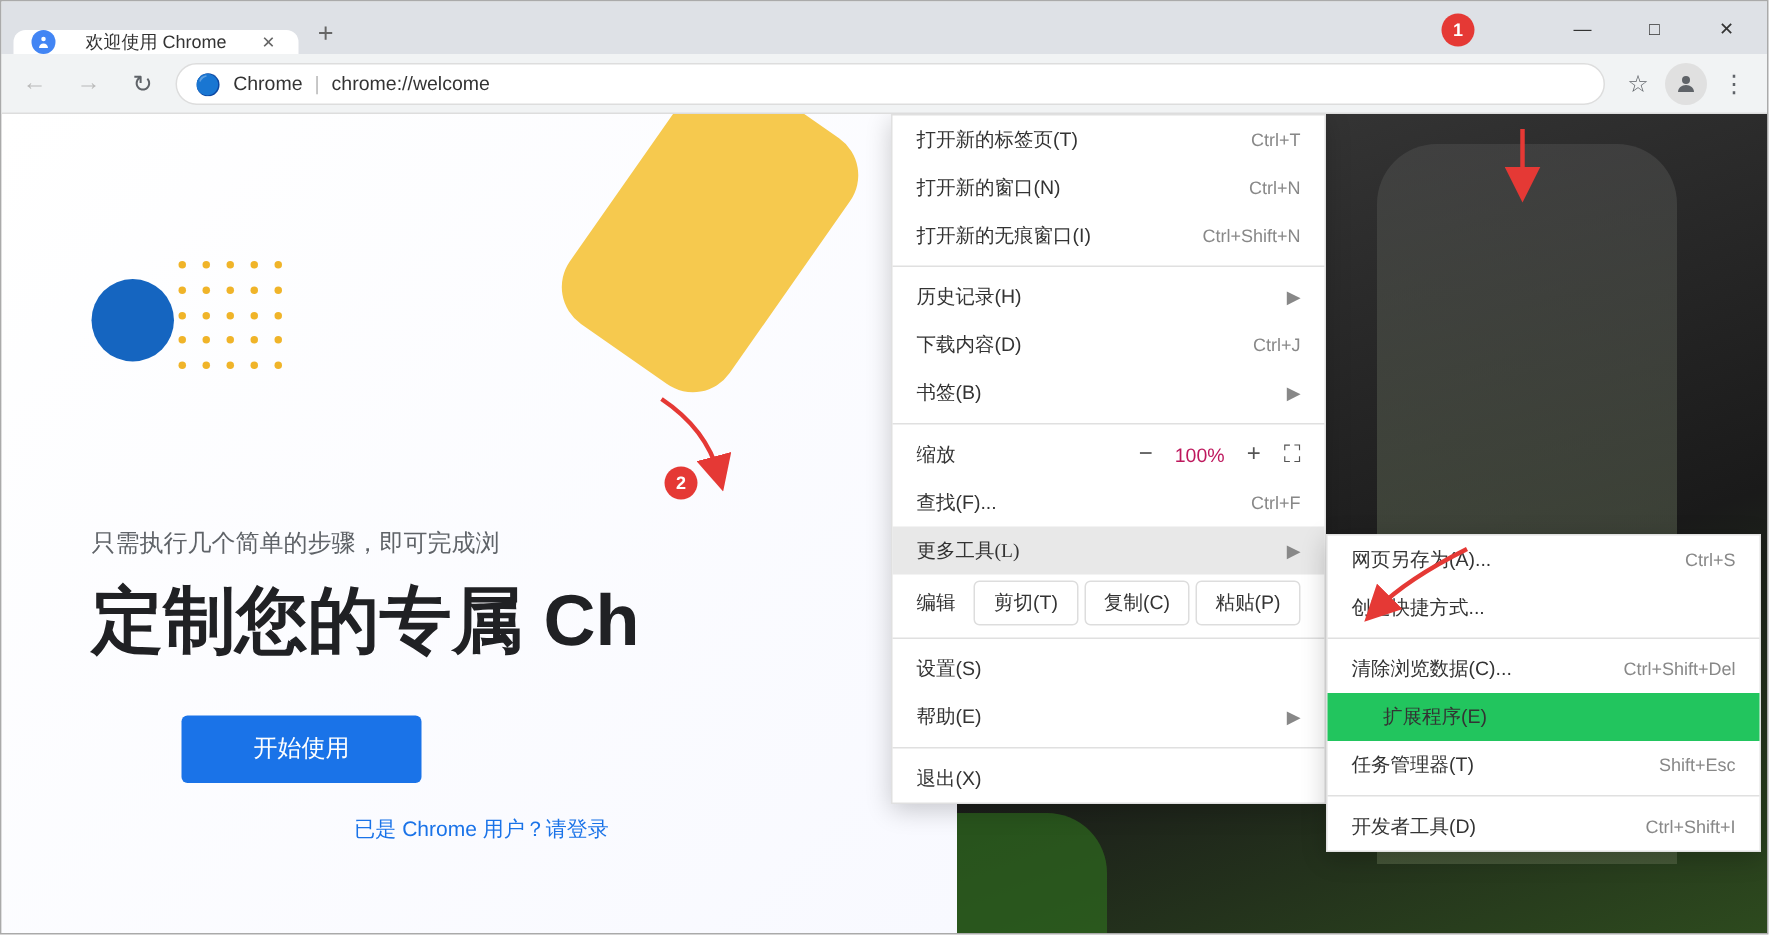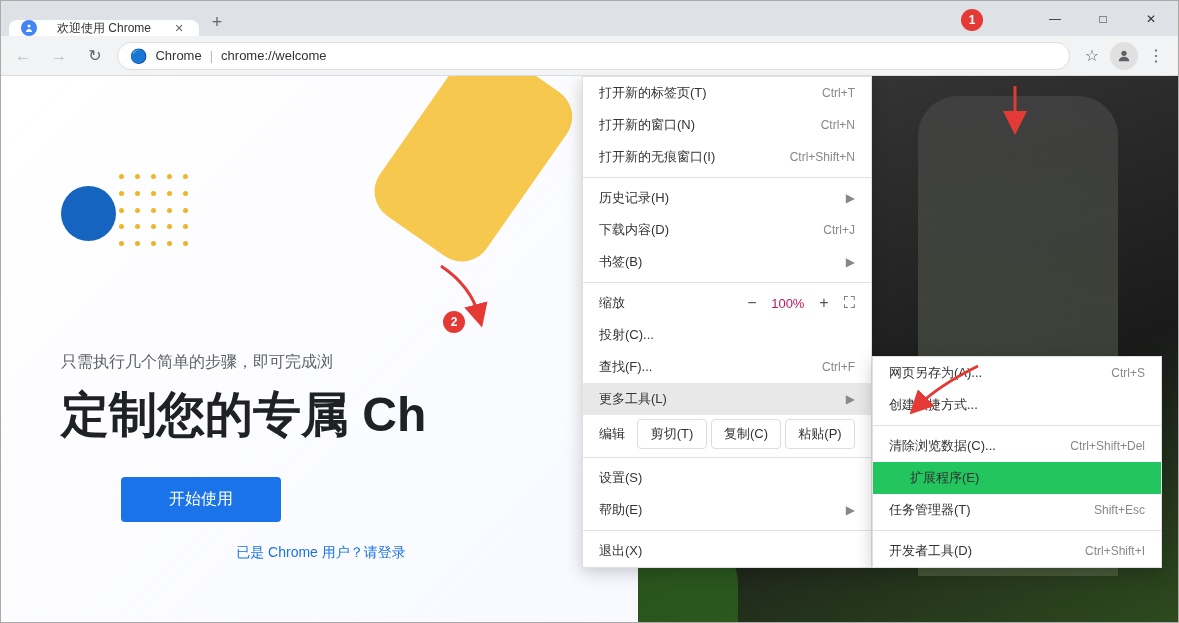--- a/index.html
+++ b/index.html
@@ -420,20 +420,21 @@
       border: 1px solid #ddd;
       border-radius: 4px;
       cursor: pointer;
       font-size: 13px;
       color: #333;
     }
 
     .menu-item.more-tools-item {
       background: #e8e8e8;
       font-weight: 500;
+      font-family: Liberation Serif, serif;
     }
 
     .submenu-extensions {
       background: #e8e8e8;
     }
 
   </style>
 </head>
 <body>
 
@@ -554,21 +555,21 @@
 
     <svg style="position:absolute; right:180px; top:280px; z-index:300;" width="100" height="70">
       <defs>
         <marker id="ah3" markerWidth="8" markerHeight="8" refX="4" refY="4" orient="auto">
           <path d="M0,0 L8,4 L0,8 Z" fill="#e53935"></path>
         </marker>
       </defs>
       <path d="M80,10 Q40,30 20,50" stroke="#e53935" stroke-width="3" fill="none" marker-end="url(#ah3)"></path>
     </svg>
 
-    <div style="position:absolute; top:0; right:16px; display:flex; align-items:flex-start; z-index:200;">
+    <div style="position:absolute; top:0; right:4px; display:flex; align-items:flex-start; z-index:200;">
 
       <div class="context-menu" style="position:relative; top:0; right:0;">
 
         <div class="menu-item">
           <span class="menu-item-label">打开新的标签页(T)</span>
           <span class="menu-item-shortcut">Ctrl+T</span>
         </div>
 
         <div class="menu-item">
           <span class="menu-item-label">打开新的窗口(N)</span>
@@ -603,23 +604,20 @@
 
         <div class="zoom-row">
           <span class="zoom-label">缩放</span>
           <span class="zoom-btn">−</span>
           <span class="zoom-value">100%</span>
           <span class="zoom-btn">+</span>
           <span class="zoom-expand">⛶</span>
         </div>
 
 
-        <div class="menu-item">
-          <span class="menu-item-label">投射(C)...</span>
-        </div>
 
         <div class="menu-item">
           <span class="menu-item-label">查找(F)...</span>
           <span class="menu-item-shortcut">Ctrl+F</span>
         </div>
 
         <div class="menu-item more-tools-item" style="background:#e8e8e8;">
           <span class="menu-item-label">更多工具(L)</span>
           <span class="menu-item-arrow">▶</span>
         </div>

